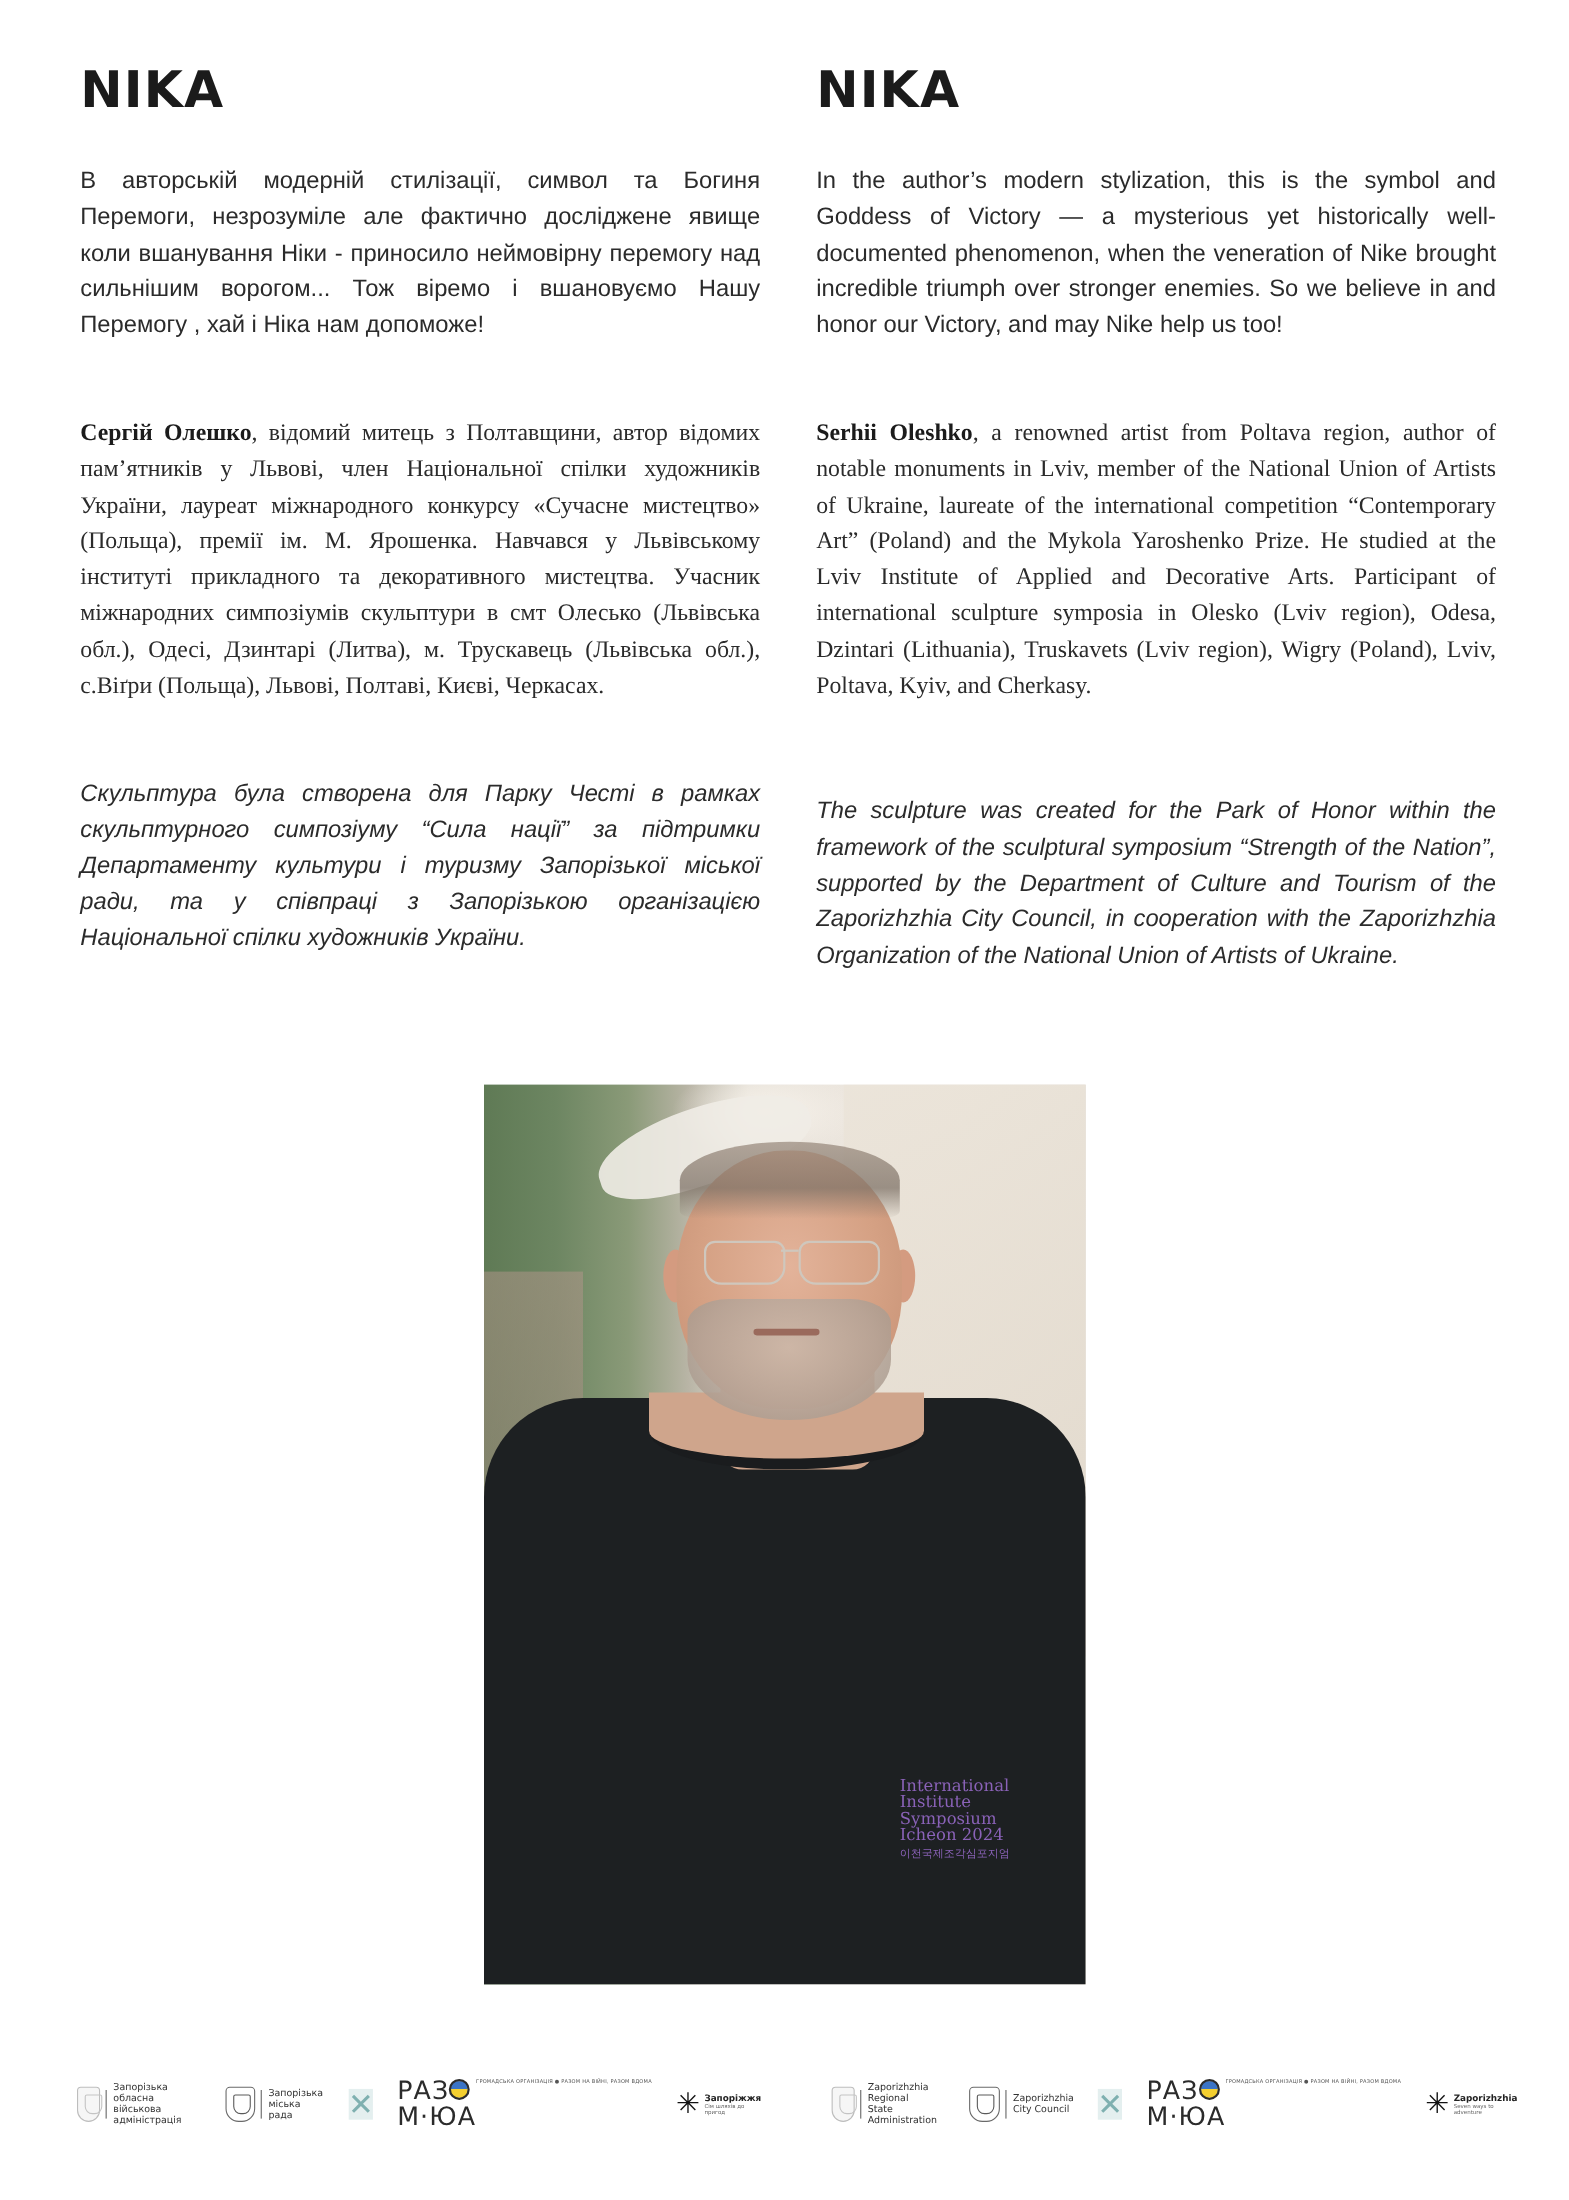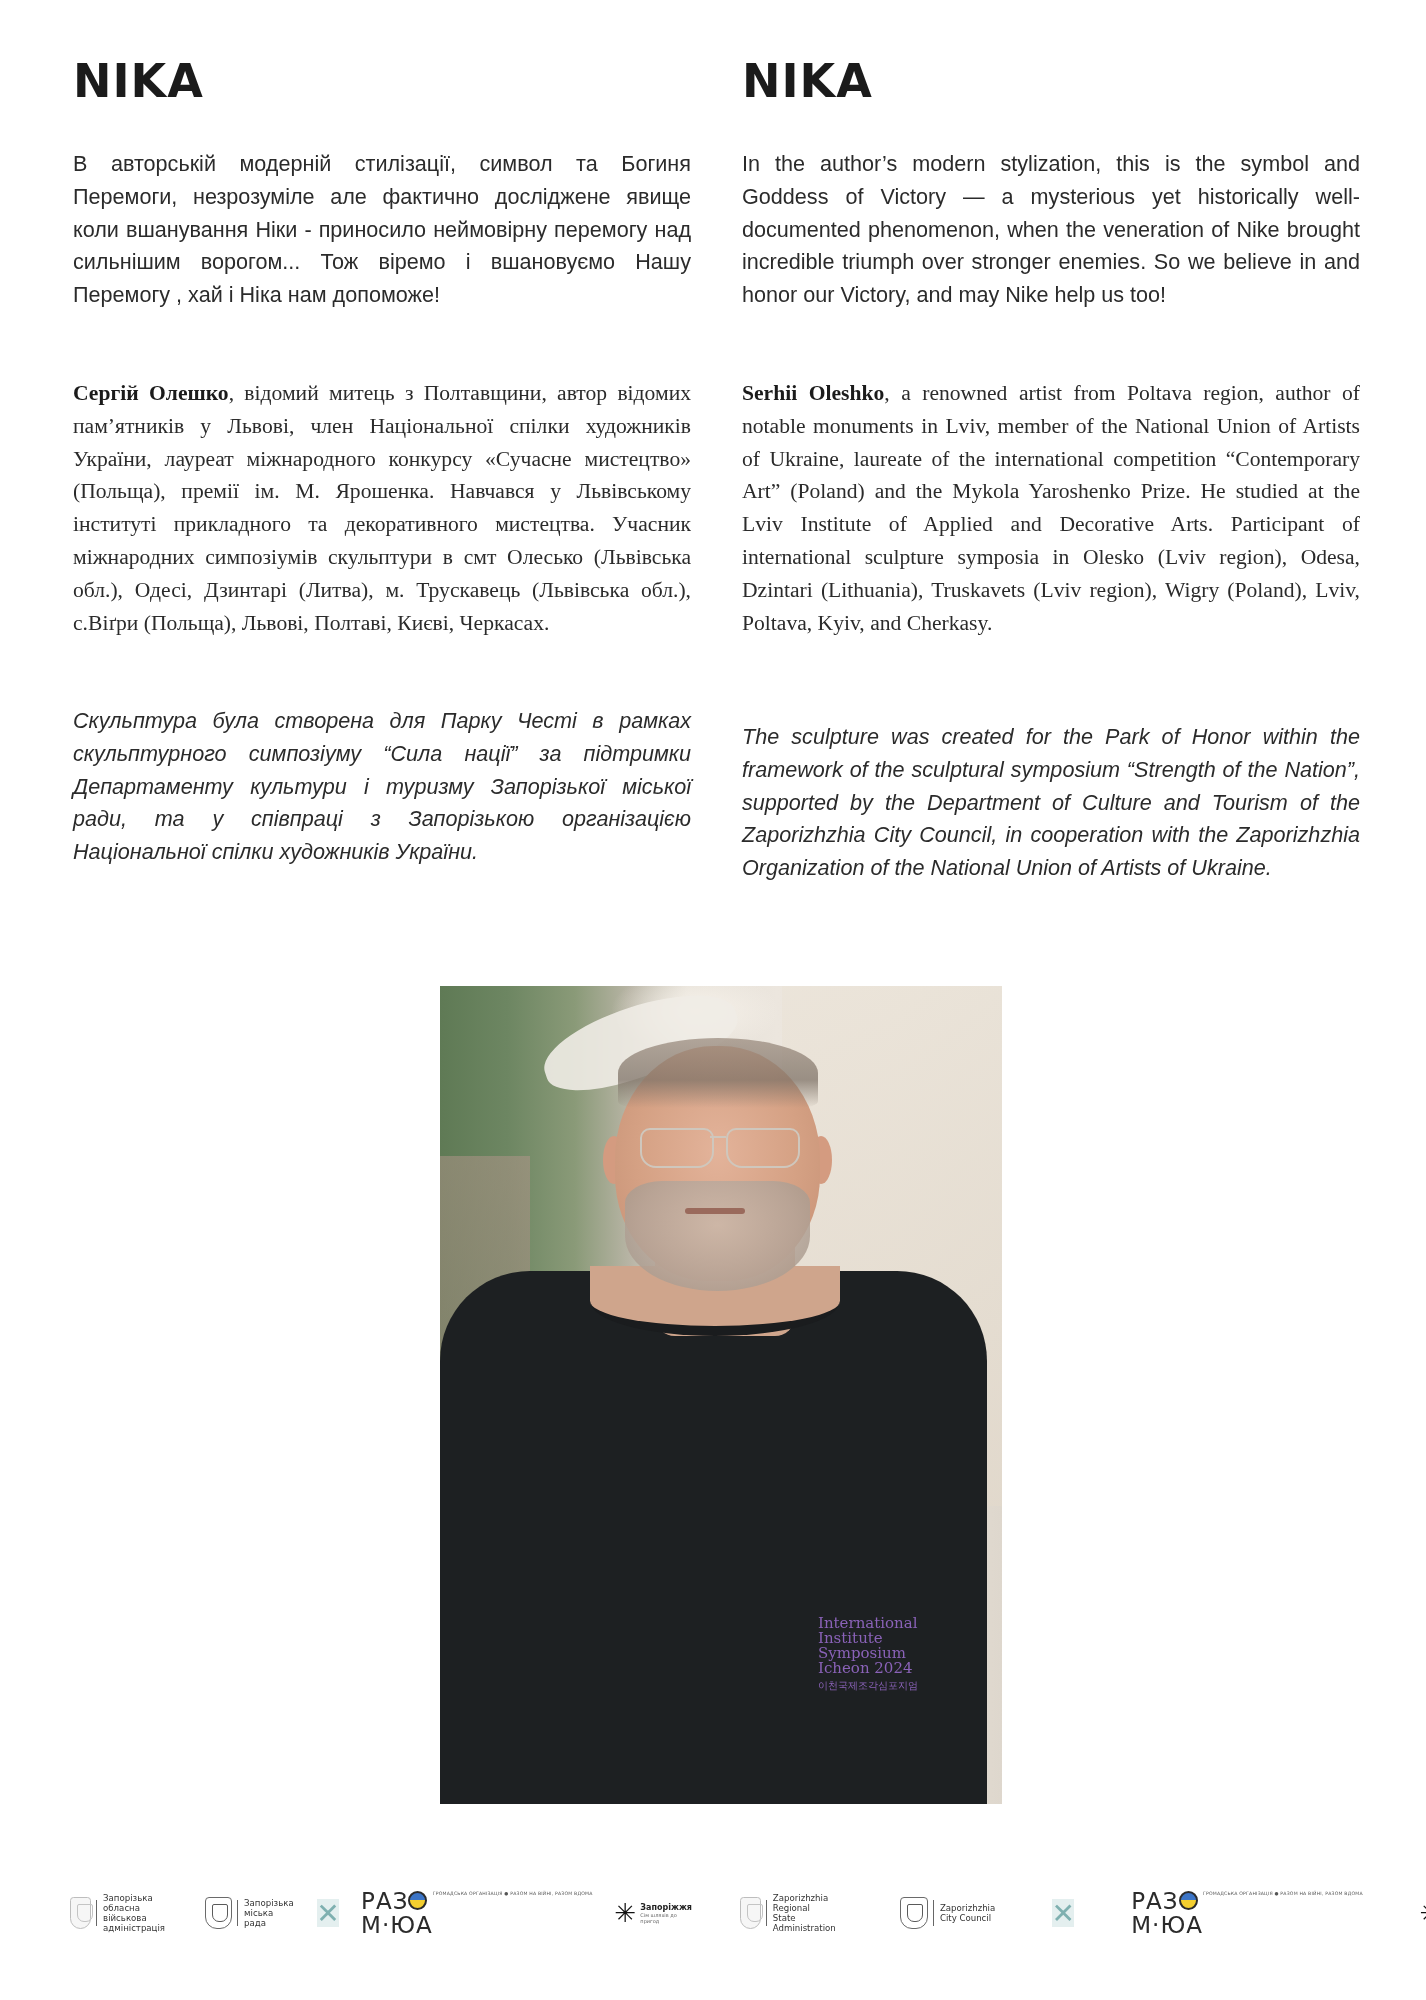--- a/index.html
+++ b/index.html
@@ -14,21 +14,20 @@
     .p1 { top: 148px; }
     .p2 { top: 377px; font-family: Liberation Serif, serif; }
     .p3 { top: 705px; }
     .col.right .p2 { top: 377px; }
     .col.right .p3 { top: 709px; margin-top: 12px; }
 
     .photo { position: absolute; left: 440px; top: 986px; width: 547px; height: 818px; overflow: hidden;
       background:
         radial-gradient(ellipse 120px 60px at 255px 25px, rgba(250,245,238,0.9), rgba(250,245,238,0) 70%),
         linear-gradient(90deg, #5f7a55 0%, #6d8662 12%, #8a9a78 24%, #b9b5a6 34%, #e4dfd6 44%, #ece6de 60%, #e8e1d7 80%, #ded7cd 100%);
-      padding-left: 15px;
     }
     .photo .blur-stone { position: absolute; left: 100px; top: 20px; width: 200px; height: 70px; border-radius: 50% 50% 40% 40%; background: rgba(240,236,230,0.9); transform: rotate(-18deg); }
     .photo .blur-right { position: absolute; right: 0; top: 0; width: 220px; height: 520px; background: linear-gradient(180deg, #ebe4d9, #e2d9cc); opacity: 0.85; }
     .photo .pillar { position: absolute; left: 0; top: 170px; width: 90px; height: 420px; background: linear-gradient(180deg, rgba(180,150,140,0.5), rgba(150,130,120,0.45)); }
     .photo .neck { position: absolute; left: 215px; top: 230px; width: 140px; height: 120px; background: #cfa58c; border-radius: 20px; }
     .photo .head { position: absolute; left: 175px; top: 60px; width: 205px; height: 235px; background: radial-gradient(ellipse at 50% 45%, #e3b39a 0%, #d5a184 55%, #c48f73 100%); border-radius: 48% 48% 45% 45%; }
     .photo .hair { position: absolute; left: 178px; top: 52px; width: 200px; height: 70px; border-radius: 50% 50% 10% 10%; background: linear-gradient(180deg, #9c8d80, #7f7368 60%, rgba(0,0,0,0)); opacity: 0.75; }
     .photo .ear-l { position: absolute; left: 163px; top: 150px; width: 22px; height: 48px; background: #d49b80; border-radius: 50%; }
     .photo .ear-r { position: absolute; left: 370px; top: 150px; width: 22px; height: 48px; background: #d49b80; border-radius: 50%; }
     .photo .beard { position: absolute; left: 185px; top: 195px; width: 185px; height: 110px; border-radius: 20% 20% 50% 50%; background: radial-gradient(ellipse at 50% 40%, #cbb9ab, #b4a498 60%, #a09285); opacity: 0.85; }
@@ -39,21 +38,21 @@
     .photo .lens.r { left: 86px; }
     .photo .bridge { position: absolute; left: 70px; top: 8px; width: 16px; height: 2px; background: #cfc7bd; }
     .photo .shirt { position: absolute; left: 0; top: 285px; width: 547px; height: 533px; background: #1d2022; border-radius: 90px 90px 0 0; }
     .photo .collar { position: absolute; left: 150px; top: 280px; width: 250px; height: 60px; border-radius: 0 0 50% 50%; background: #cfa58c; border-bottom: 10px solid #1a1c1e; }
     .photo .shirt-print { position: absolute; left: 378px; top: 630px; width: 120px; font-family: "DejaVu Serif", serif; font-size: 15px; line-height: 15px; color: #8a62b8; }
     .photo .shirt-print span { display: block; }
     .photo .shirt-print .ko { font-family: "DejaVu Sans", sans-serif; font-size: 10px; margin-top: 2px; }
 
     .footer { position: absolute; top: 1893px; height: 40px; display: flex; align-items: center; }
     .footer.left { left: 70px; width: 622px; }
-    .footer.right { left: 740px; width: 622px; gap: 35px; }
+    .footer.right { left: 756px; width: 622px; }
     .logo { display: flex; align-items: center; margin-right: 22px; }
     .coat { width: 28px; height: 32px; border: 1px solid #bdbdbd; border-radius: 4px 4px 12px 12px; box-sizing: border-box; position: relative; background: #f6f6f6; }
     .coat::after { content: ""; position: absolute; left: 6px; top: 6px; width: 14px; height: 16px; border: 1px solid #c4c4c4; border-radius: 2px 2px 7px 7px; }
     .coat.city { border-color: #6a6a6a; background: #fff; }
     .coat.city::after { border-color: #5a5a5a; }
     .vbar { width: 1px; height: 26px; background: #666; margin: 0 6px 0 5px; }
     .logo-text { font-family: "DejaVu Sans", sans-serif; font-size: 8.6px; font-weight: normal; line-height: 10px; color: #333; }
     .xmark { width: 22px; height: 28px; display: flex; align-items: center; justify-content: center; color: #7fb0b0; font-size: 28px; font-family: "DejaVu Sans", sans-serif; background: #e4efef; margin-right: 22px; }
     .razom { display: flex; flex-direction: row; align-items: flex-start; margin-right: 22px; }
     .razom-name { font-family: "DejaVu Sans", sans-serif; font-size: 23px; letter-spacing: 1px; color: #2b2b2b; line-height: 24px; }

